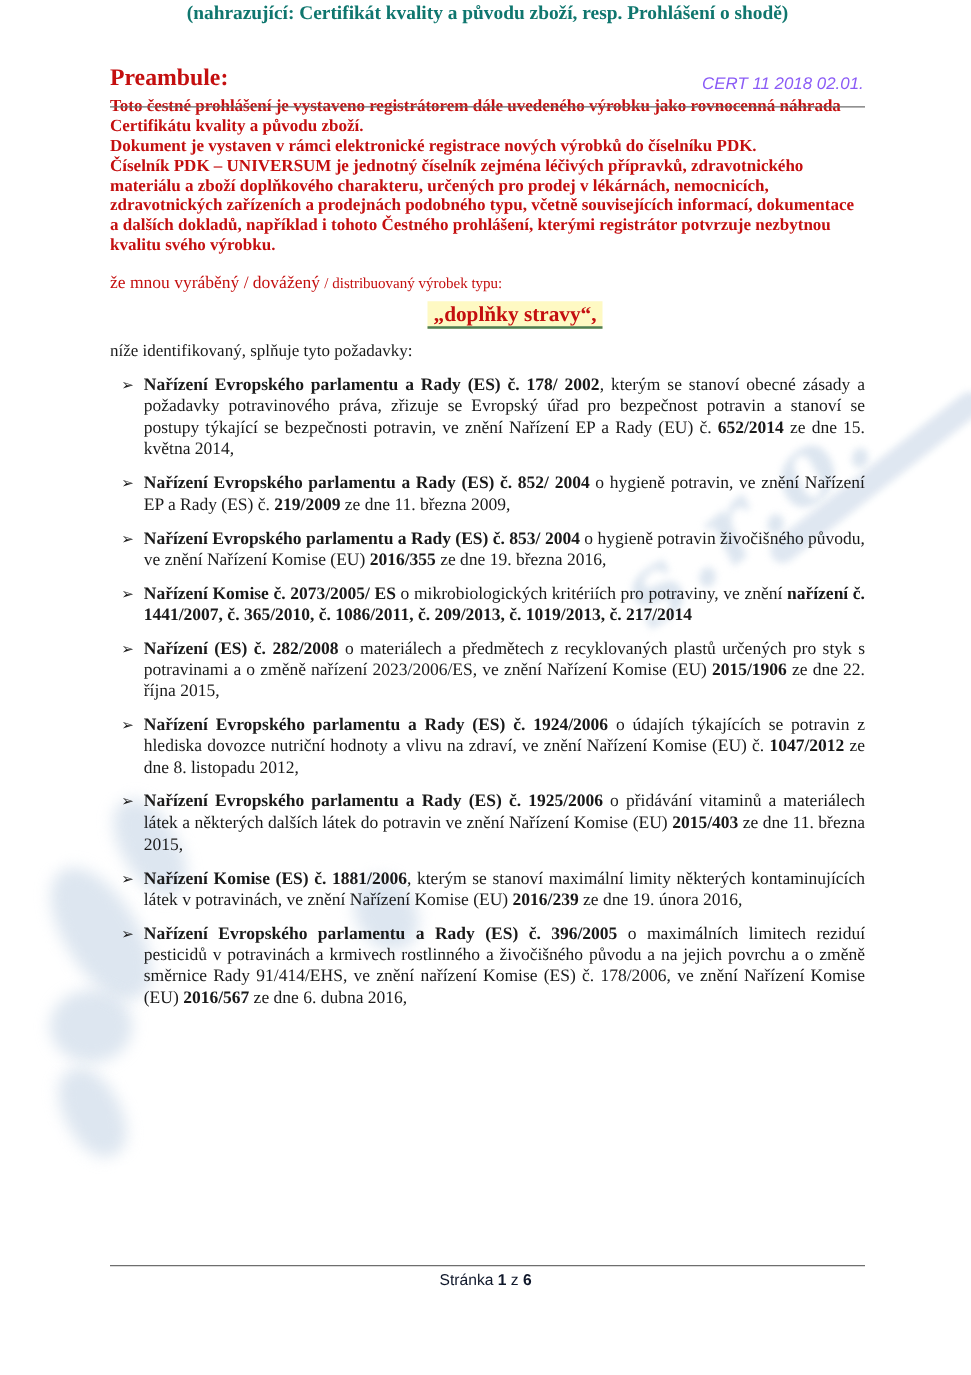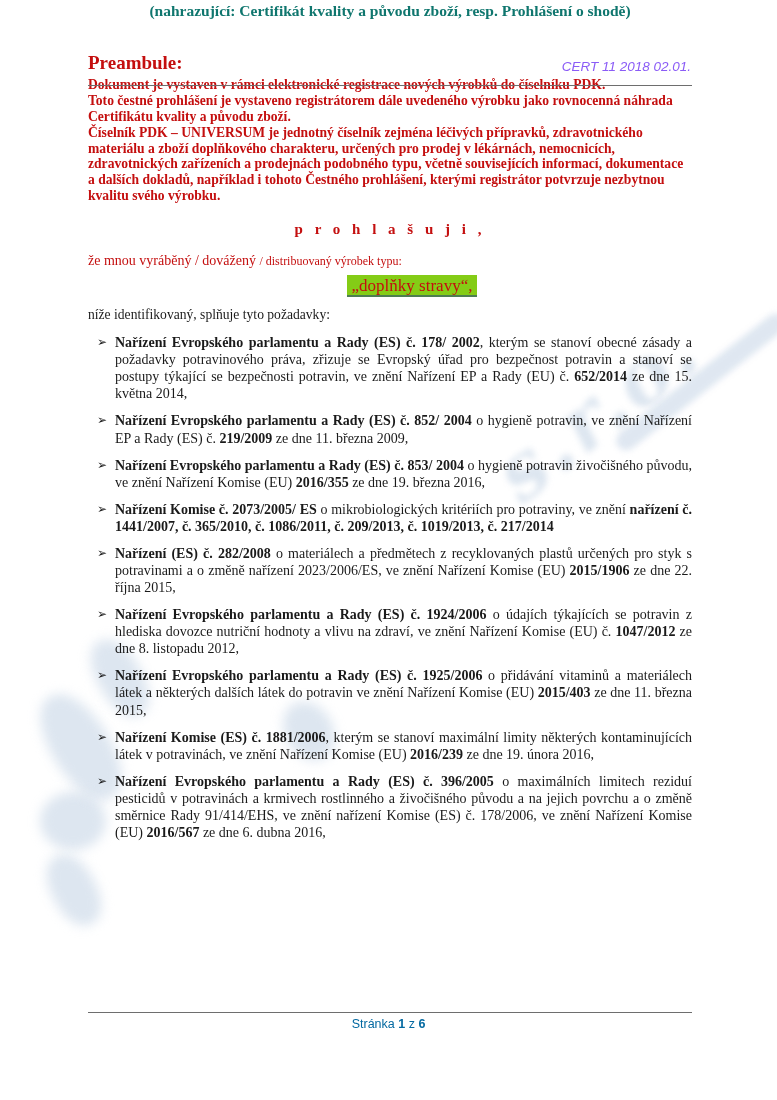--- a/index.html
+++ b/index.html
@@ -39,21 +39,21 @@
     position: absolute; top: 44px; right: 86px; z-index: 2;
     font-family: "Liberation Sans", sans-serif; font-style: italic;
     font-size: 13.5px; color: #8b5cf6; margin-top: 15px;
   }
   .rule { position: absolute; left: 88px; right: 85px; border-top: 1.6px solid #6e6e6e; z-index: 2; }
   .rule-top { top: 85px; }
   .rule-bottom { top: 1012px; }
   .footer {
     position: absolute; top: 1017px; left: 0; width: 100%; z-index: 2;
     text-align: center; font-family: "Liberation Sans", sans-serif;
-    font-size: 12.5px; color: #0369a1;
+    font-size: 12.5px; color: #0f172a;
   }
   .footer b { font-weight: bold; }
 
   
   .content { position: absolute; left: 88px; top: 0; width: 604px; z-index: 1; }
 
   .title {
     margin: 92px 0 0; text-align: center;
     font-size: 24px; font-weight: bold; color: #c90f0f; letter-spacing: 0.5px;
   }
@@ -63,21 +63,21 @@
   .pre-body { margin-top: 3px; font-size: 13.6px; font-weight: bold; color: #c40f0f; line-height: 1.17; }
 
   .intro { margin-top: 13px; text-align: center; color: #c40f0f; font-size: 13.6px; }
   .verb  { margin-top: 17px; text-align: center; color: #c40f0f; font-size: 15px; font-weight: bold; letter-spacing: 4px; }
 
   .product-line { margin-top: 15px; color: #c40f0f; font-size: 14px; }
   .product-line .ps { font-size: 12px; }
 
   .hl-wrap { margin-top: 7px; text-align: center; }
   .highlight {
-    background: #84cc16; color: #c40f0f; font-weight: normal; font-size: 17px;
+    background: #fef9c3; color: #c40f0f; font-weight: bold; font-size: 17px;
     padding: 1px 5px 0; border-bottom: 2px solid #4e7e52; margin-left: 44px;
   }
 
   .req-intro { margin-top: 11px; font-size: 13.6px; color: #1a1a1a; }
 
   .regs { list-style: none; margin: 11px 0 0; padding: 0; }
   .regs li {
     position: relative; padding-left: 27px; margin-bottom: 10px;
     font-size: 14px; line-height: 1.22; text-align: justify; color: #1a1a1a;
   }
@@ -100,26 +100,25 @@
   </div>
 
   <div class="doc-ref">CERT 11 2018 02.01.</div>
   <div class="rule rule-top"></div>
 
   <div class="content">
     <div class="subtitle">(nahrazující: Certifikát kvality a původu zboží, resp. Prohlášení o shodě)</div>
 
     <h2 class="pre-h">Preambule:</h2>
     <div class="pre-body">
+        <div>Toto čestné prohlášení je vystaveno registrátorem dále uvedeného výrobku jako rovnocenná náhrada Certifikátu kvality a původu zboží.</div>
         <div>Dokument je vystaven v rámci elektronické registrace nových výrobků do číselníku PDK.</div>
-        <div>Toto čestné prohlášení je vystaveno registrátorem dále uvedeného výrobku jako rovnocenná náhrada Certifikátu kvality a původu zboží.</div>
         <div>Číselník PDK – UNIVERSUM je jednotný číselník zejména léčivých přípravků, zdravotnického materiálu a zboží doplňkového charakteru, určených pro prodej v lékárnách, nemocnicích, zdravotnických zařízeních a prodejnách podobného typu, včetně souvisejících informací, dokumentace a dalších dokladů, například i tohoto Čestného prohlášení, kterými registrátor potvrzuje nezbytnou kvalitu svého výrobku.</div>
       </div>
 
-    <div class="verb">p r o h l a š u j i ,</div>
 
     <div class="product-line">
       <span class="pp">že mnou vyráběný / dovážený  </span><span class="ps">/ distribuovaný výrobek typu:</span>
     </div>
 
     <div class="hl-wrap">
       <span class="highlight">„doplňky stravy“,</span>
     </div>
 
     <div class="req-intro">níže identifikovaný, splňuje tyto požadavky:</div>

